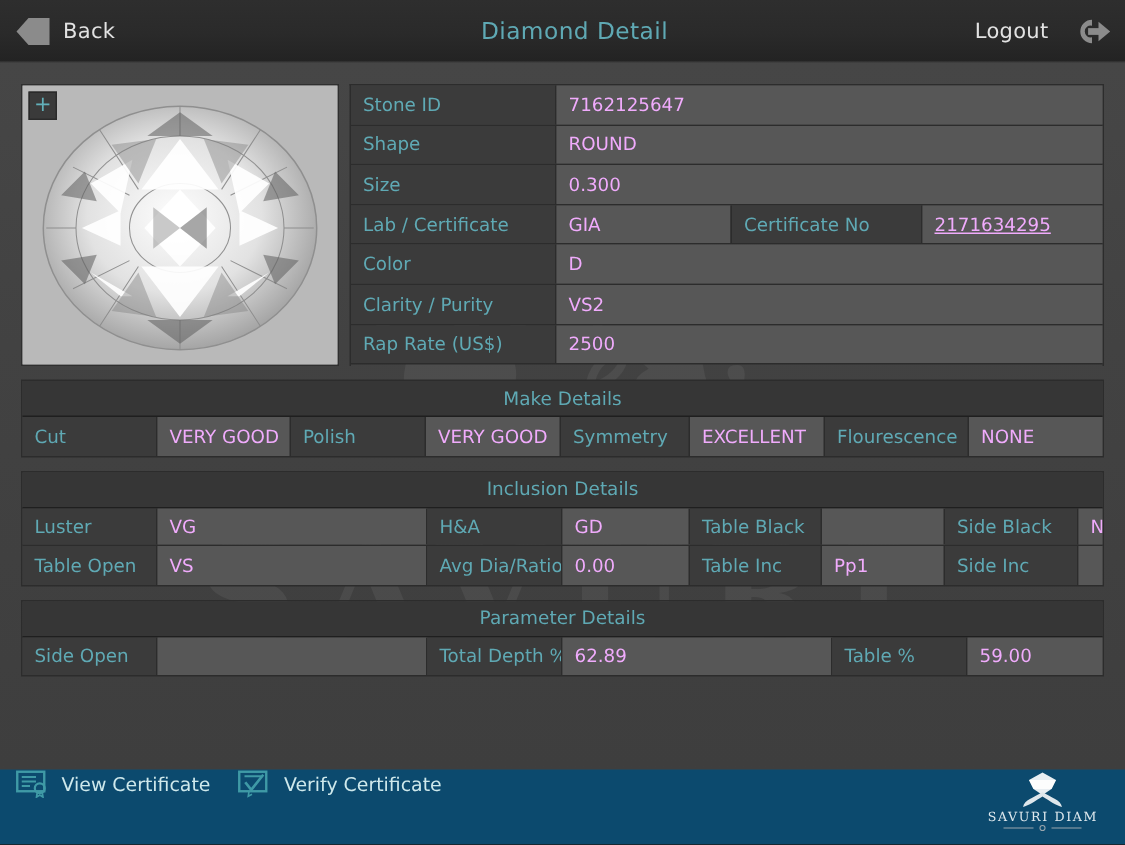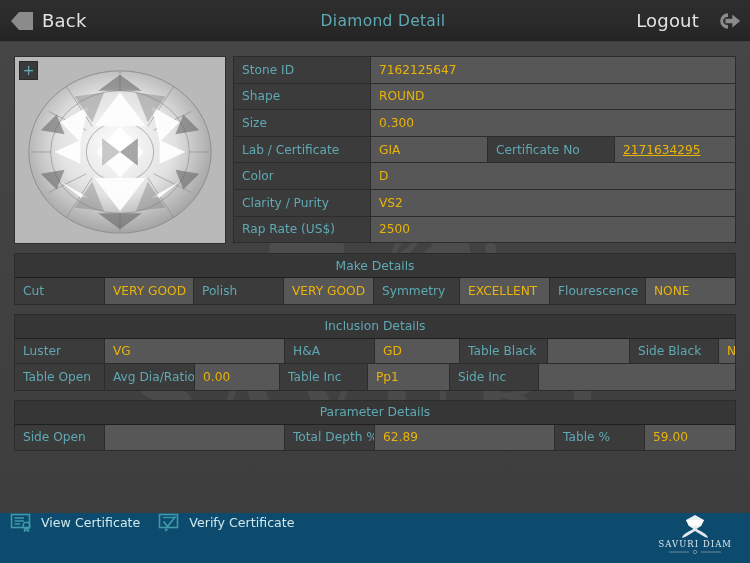--- a/index.html
+++ b/index.html
@@ -17,21 +17,21 @@
     background: linear-gradient(to bottom, #2e2e2e 0%, #2a2a2a 55%, #232323 100%);
     border-bottom: 1px solid #1a1a1a;
     display: flex; align-items: center;
   }
   #header::after {
     content:""; position:absolute; left:0; right:0; bottom:-4px; height:4px;
     background: linear-gradient(to bottom, #3d3d3d, #474747);
   }
   .hdr-left { display: flex; align-items: center; gap: 7px; padding-left: 9px; cursor: pointer; }
   .back-arrow { width: 26px; height: 26px; display:block; }
-  .hdr-label { color: #e2e2e2; font-size: 18px; letter-spacing: .2px; }
+  .hdr-label { color: #e2e2e2; font-size: 14px; letter-spacing: .2px; }
   #page-title {
     position: absolute; left: 16px; right: 0; text-align: center;
     color: #5fa9b4; font-size: 15.5px; letter-spacing: .3px; pointer-events: none;
   }
   .hdr-right { margin-left: auto; display:flex; align-items:center; gap:16px; padding-right: 9px; cursor:pointer; }
   .logout-icon { width: 26px; height: 22px; display:block; }
 
   
   #main {
     position: relative; height: 471px; width: 100%;
@@ -67,21 +67,21 @@
     background: #3a3a3a; border: 1px solid #2a2a2a;
     color: #62b0ba; font-size: 14px; line-height: 17px; text-align: center;
     cursor: pointer; z-index: 3;
   }
 
   
   #spec-table { flex: 1 1 auto; border: 1px solid #2c2c2c; border-bottom: none; }
   .spec-row { display: flex; height: 26.6px; border-bottom: 1px solid #2c2c2c; }
   .cell { display: flex; align-items: center; padding: 0 8px; font-size: 12.2px; overflow: hidden; white-space: nowrap; }
   .lbl { background: #3b3b3b; color: #5fa9b4; }
-  .val { background: #575757; color: #eab308; }
+  .val { background: #575757; color: #f0abfc; }
   .spec-row .lbl.k1 { width: 137px; flex: 0 0 137px; border-right: 1px solid #2c2c2c; }
   .spec-row .val.v1 { flex: 1 1 auto; }
   .spec-row .lbl.k2 { width: 128px; flex: 0 0 128px; border-left: 1px solid #2c2c2c; border-right: 1px solid #2c2c2c; }
   .spec-row .val.v2 { width: 120px; flex: 0 0 120px; text-decoration: underline; }
 
   
   .section { margin-top: 9px; border: 1px solid #2c2c2c; position: relative; z-index: 2; }
   .section-title {
     height: 24px; background: #363636; color: #5fa9b4;
     display: flex; align-items: center; justify-content: center;
@@ -262,20 +262,21 @@
         <div class="cell val in-v">VG</div>
         <div class="cell lbl in-l2">H&amp;A</div>
         <div class="cell val in-v2">GD</div>
         <div class="cell lbl in-l3">Table Black</div>
         <div class="cell val in-v3"></div>
         <div class="cell lbl in-l4">Side Black</div>
         <div class="cell val in-v4">N</div>
       </div>
       <div class="grid-row">
         <div class="cell lbl in-l">Table Open</div>
+        <div class="cell val in-v">VS</div>
         <div class="cell lbl in-l2">Avg Dia/Ratio</div>
         <div class="cell val in-v2">0.00</div>
         <div class="cell lbl in-l3">Table Inc</div>
         <div class="cell val in-v3">Pp1</div>
         <div class="cell lbl in-l4">Side Inc</div>
         <div class="cell val in-v4"></div>
       </div>
     </div>
 
     <div class="section">

